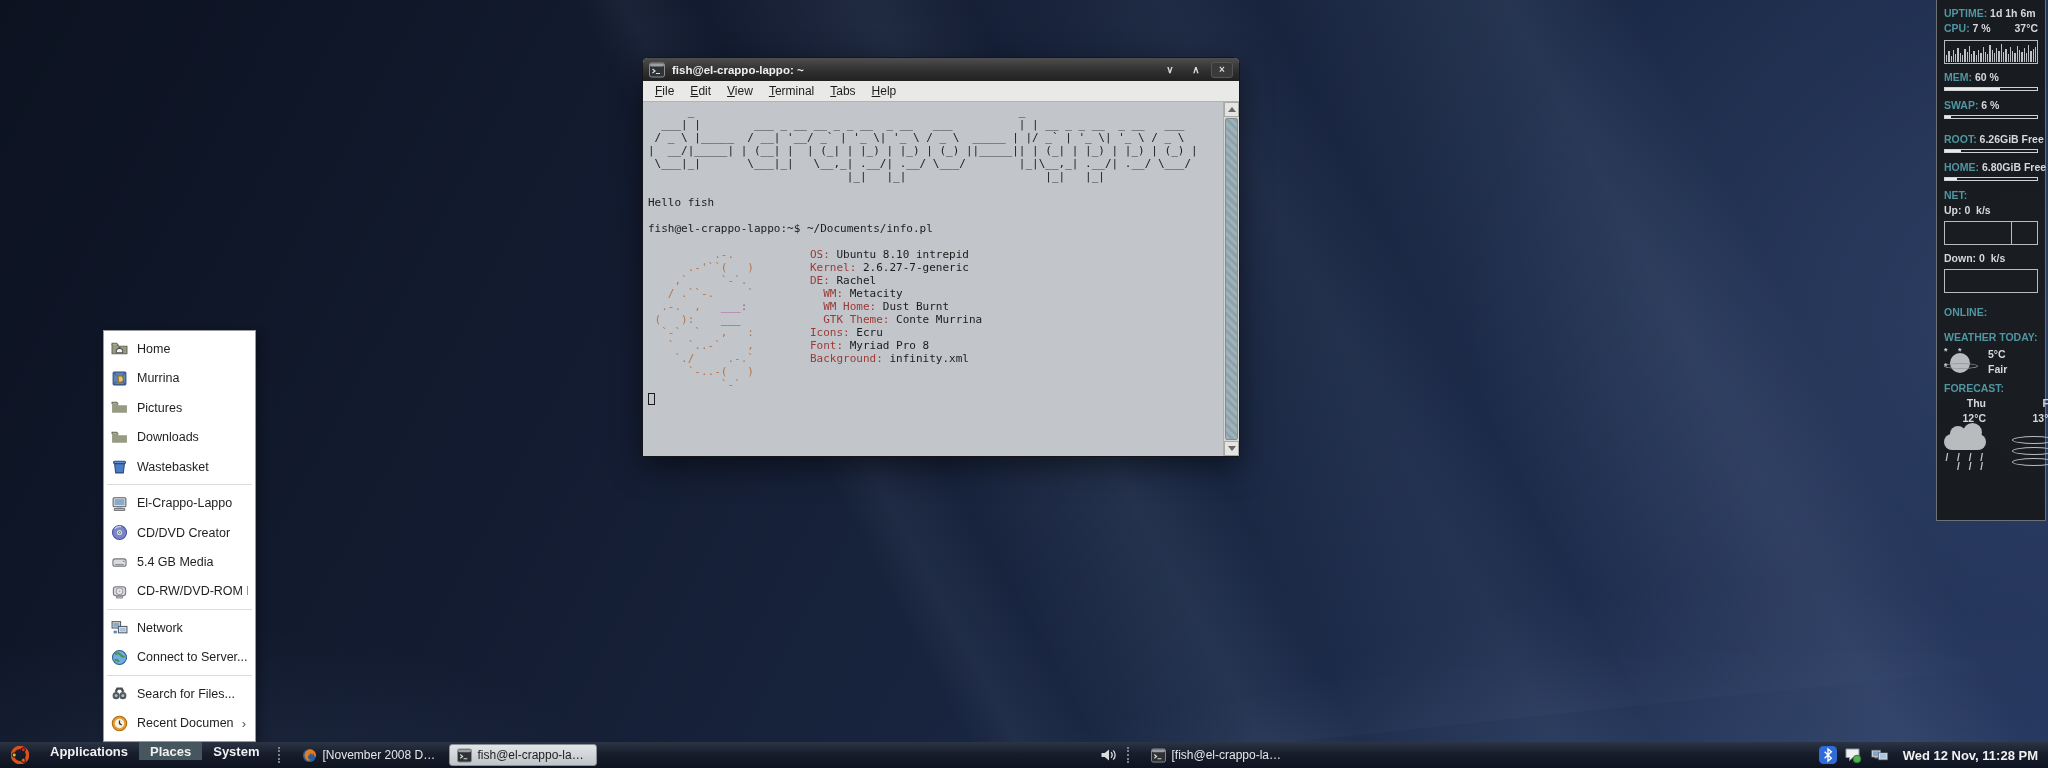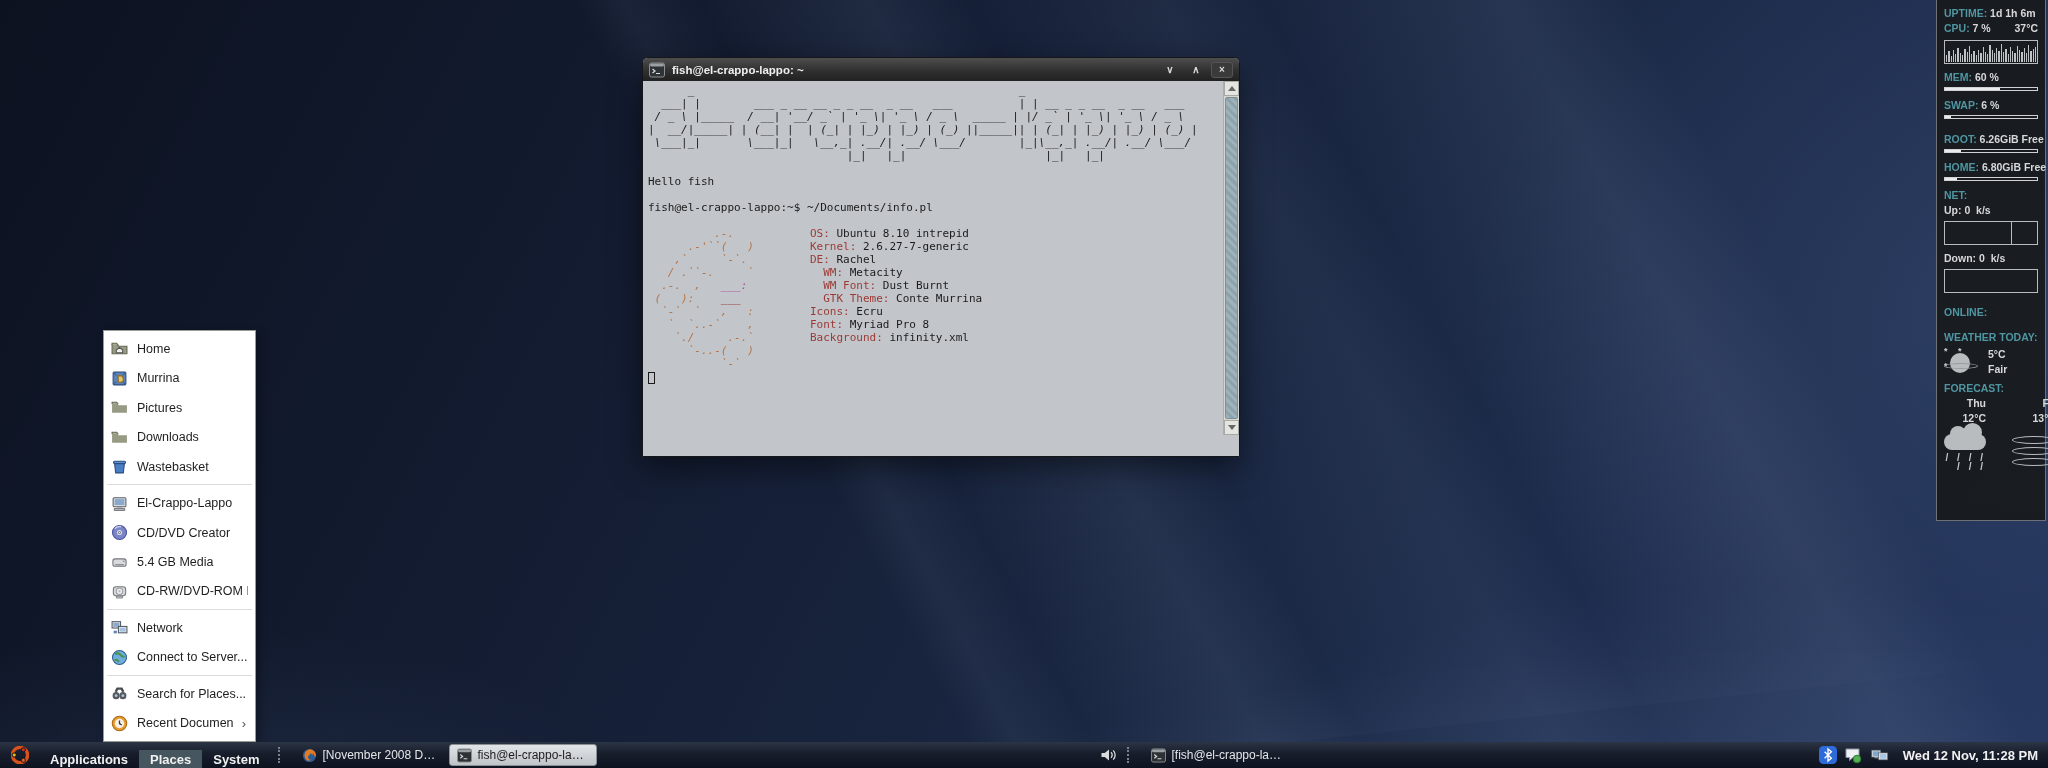--- a/index.html
+++ b/index.html
@@ -64,21 +64,21 @@
   .winbtns { display:flex; gap:4px; }
   .winbtn { width:22px; height:16px; display:flex; align-items:center; justify-content:center;
     color:#d8d8d8; font-size:10px; border-radius:3px; }
   .winbtn:last-child { background:#3a3a3a; border:1px solid #555; }
   .menubar { height:21px; background:#e9e9e7; border-bottom:1px solid #b3b3af;
     display:flex; align-items:center; padding-left:4px; font-size:12px; color:#1c1c1c; }
   .menubar span { padding:2px 8px; }
   .term-body { position:relative; height:354px; background:#c2c6ca; overflow:hidden; }
   .term-text { position:absolute; left:5px; top:3px; right:18px;
     font-family:"DejaVu Sans Mono","Liberation Mono",monospace; font-size:11px; line-height:13px; color:#1b1b1b; }
-  .term-text pre { font-family:inherit;font-style:italic; }
+  .term-text pre { font-family:inherit; }
   .blank { height:13px; }
   .info-wrap { display:flex; }
   #ascii-logo { width:152px; white-space:pre; }
   #info-list { margin-left:10px; }
   #info-list .il { white-space:pre; }
   #info-list .lab { color:#9c3a36; }
   .cursor { width:7px; height:12px; border:1px solid #1b1b1b; margin-top:2px; }
   .scrollbar { position:absolute; top:0; right:0; bottom:0; width:16px; background:#d6d6d2;
     border-left:1px solid #aeaeaa; display:flex; flex-direction:column; }
   .sb-btn { height:15px; background:#e4e4e0; border:1px solid #a8a8a4; display:flex; align-items:center; justify-content:center; }
@@ -97,21 +97,21 @@
   .pm-label { flex:1; white-space:nowrap; overflow:hidden; }
   .pm-arrow { color:#555; font-size:13px; padding-right:2px; }
 
   
   #taskbar { position:absolute; left:0; right:0; bottom:0; height:26px;
     background:linear-gradient(#2c3545, #171d2b 45%, #0e1320);
     display:flex; align-items:center; color:#f0f0f0; font-size:13px; }
   .tb-icon { display:flex; align-items:center; justify-content:center; width:22px; height:22px; }
   .tb-icon svg { width:18px; height:18px; }
   #ubuntu-btn { margin:0 8px 0 9px; }
-  .tb-menu { font-weight:bold; padding:0 11px; height:18px; display:flex; align-items:center;margin-top:8px; }
+  .tb-menu { font-weight:bold; padding:0 11px; height:18px; display:flex; align-items:center; }
   .tb-menu.active { background:#45565e; }
   .tb-handle { width:5px; height:16px; border-left:2px dotted #7b828e; margin:0 6px 0 8px; }
   .task { display:flex; align-items:center; gap:5px; height:22px; margin-left:6px; padding:0 7px;
     border-radius:3px; max-width:148px; font-size:12px; white-space:nowrap; }
   .task svg { width:15px; height:15px; flex:none; }
   .task .t-label { overflow:hidden; text-overflow:ellipsis; }
   .task.active { background:linear-gradient(#e2e5e8,#bfc4c9); color:#1d1d1d; border:1px solid #8a8f95; }
   .task.normal, .task.minimized { color:#e4e6e9; }
   #volume-area { display:flex; align-items:center; margin-left:500px; }
   .tray { margin-left:auto; display:flex; align-items:center; gap:3px; }
@@ -241,20 +241,28 @@
           <path d="M3.5 7l2.5 2-2.5 2M7 11.5h4" stroke="#d8dde0" stroke-width="1.2" fill="none"></path>
         </svg>
       </span>
     <span class="title">fish@el-crappo-lappo: ~</span>
     <span class="winbtns" id="winbtns">
         <span class="winbtn">∨</span>
         <span class="winbtn">∧</span>
         <span class="winbtn">×</span>
       </span>
   </div>
+  <div class="menubar" id="term-menubar">
+      <span><u>F</u>ile</span>
+      <span><u>E</u>dit</span>
+      <span><u>V</u>iew</span>
+      <span><u>T</u>erminal</span>
+      <span><u>T</u>abs</span>
+      <span><u>H</u>elp</span>
+    </div>
   <div class="term-body">
     <div class="term-text">
       <pre id="figlet">      _                                                 _                        
   ___| |        ___ _ __ __ _ _ __  _ __   ___          | | __ _ _ __  _ __   ___ 
  / _ \ |_____  / __| '__/ _` | '_ \| '_ \ / _ \  _____ | |/ _` | '_ \| '_ \ / _ \ 
 |  __/|_____| | (__| |  | (_| | |_) | |_) | (_) ||_____|| | (_| | |_) | |_) | (_) |
  \___|_|       \___|_|   \__,_| .__/| .__/ \___/        |_|\__,_| .__/| .__/ \___/ 
                               |_|   |_|                     |_|   |_|             </pre>
       <div class="blank"></div>
       <div>Hello fish</div>
@@ -272,21 +280,21 @@
 <span style="color: rgb(181, 118, 74);">   `  `..-`    , </span>
 <span style="color: rgb(181, 118, 74);">    `./     .-.` </span>
 <span style="color: rgb(181, 118, 74);">      `-..-(   ) </span>
 <span style="color: rgb(181, 118, 74);">           `-`   </span>
 </pre>
         <div id="info-list">
             <div class="il"><span class="lab">OS: </span><span>Ubuntu 8.10 intrepid</span></div>
             <div class="il"><span class="lab">Kernel: </span><span>2.6.27-7-generic</span></div>
             <div class="il"><span class="lab">DE: </span><span>Rachel</span></div>
             <div class="il"><span class="lab">  WM: </span><span>Metacity</span></div>
-            <div class="il"><span class="lab">  WM Font: </span><span>Dust Burnt</span></div>
+            <div class="il"><span class="lab">  WM Home: </span><span>Dust Burnt</span></div>
             <div class="il"><span class="lab">  GTK Theme: </span><span>Conte Murrina</span></div>
             <div class="il"><span class="lab">Icons: </span><span>Ecru</span></div>
             <div class="il"><span class="lab">Font: </span><span>Myriad Pro 8</span></div>
             <div class="il"><span class="lab">Background: </span><span>infinity.xml</span></div>
           </div>
       </div>
       <div class="cursor"></div>
     </div>
     <div class="scrollbar">
       <div class="sb-btn">
@@ -419,21 +427,21 @@
     <div class="pm-item">
       <span style="display: flex;">
         <svg viewBox="0 0 16 16">
           <path d="M4.4 6.5L6 3.4h4l1.6 3.1" stroke="#4a4d50" stroke-width="2.2" fill="none"></path>
           <circle cx="4.8" cy="10" r="3.3" fill="#55585c"></circle>
           <circle cx="11.2" cy="10" r="3.3" fill="#55585c"></circle>
           <circle cx="4.8" cy="10" r="1.4" fill="#a8c4d8"></circle>
           <circle cx="11.2" cy="10" r="1.4" fill="#a8c4d8"></circle>
         </svg>
       </span>
-      <span class="pm-label">Search for Places...</span>
+      <span class="pm-label">Search for Files...</span>
     </div>
     <div class="pm-item">
       <span style="display: flex;">
         <svg viewBox="0 0 16 16">
           <circle cx="8" cy="8" r="6.8" fill="#e59c33" stroke="#a96a10"></circle>
           <circle cx="8" cy="8" r="4.4" fill="#f5f1e6"></circle>
           <path d="M8 5.2v2.9l2.1 1.4" stroke="#333" stroke-width="1.2" fill="none"></path>
         </svg>
       </span>
       <span class="pm-label">Recent Documents</span>

